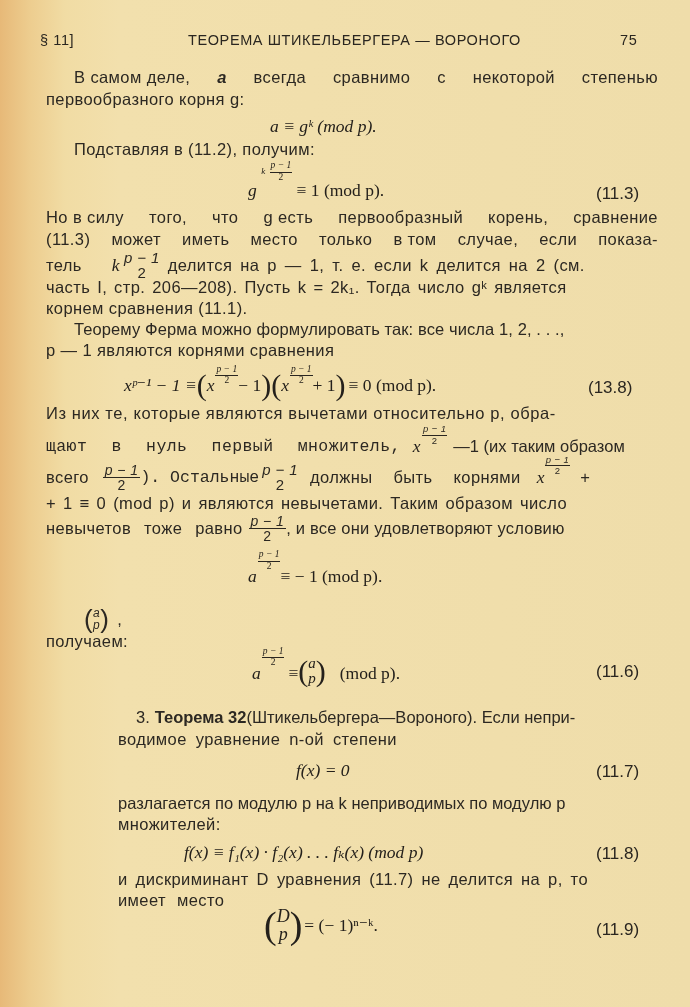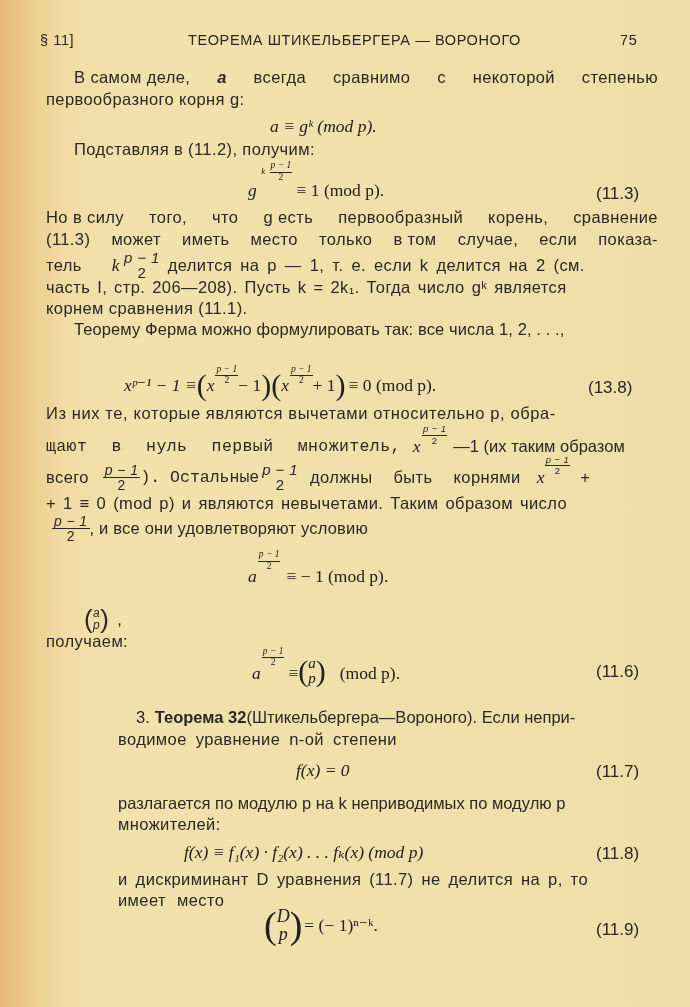--- a/index.html
+++ b/index.html
@@ -86,20 +86,21 @@
     <span class="frac" style="font-size:15px;">
       <span class="it" style="border:none;">p − 1</span>
       <span>2</span>
     </span>
     <span style="margin-left:8px; word-spacing:3px;">делится на p — 1, т. е. если k делится на 2 (см.</span>
   </div>
   <div class="abs txt" style="left:46px; top:278px; word-spacing:2px;">часть I, стр. 206—208). Пусть k = 2k₁. Тогда число gᵏ является</div>
   <div class="abs txt" style="left:46px; top:299px;">корнем сравнения (11.1).</div>
 
   <div class="abs txt" style="left:74px; top:320px; letter-spacing:0.1px;">Теорему Ферма можно формулировать так: все числа 1, 2, . . .,</div>
+  <div class="abs txt" style="left:46px; top:341px;">p — 1 являются корнями сравнения</div>
 
   <div class="abs math" style="left:124px; top:370px; display:flex; align-items:center;">
     <span class="it">xᵖ⁻¹ − 1 ≡</span>
     <span class="paren">(</span>
     <span class="it">x</span>
     <span class="frac small" style="position:relative; top:-10px; margin-left:1px;">
       <span class="num it">p − 1</span>
       <span>2</span>
     </span>
     <span>− 1</span>
@@ -140,34 +141,35 @@
     <span style="margin-left:12px; word-spacing:16px;">должны быть корнями</span>
     <span class="it math" style="margin-left:16px;">x</span>
     <span class="frac small" style="position:relative; top:-12px;">
       <span class="num it">p − 1</span>
       <span>2</span>
     </span>
     <span style="margin-left:10px;">+</span>
   </div>
   <div class="abs txt" style="left:46px; top:494px; word-spacing:2px;">+ 1 ≡ 0 (mod p) и являются невычетами. Таким образом число</div>
   <div class="abs txt" style="left:46px; top:514px; width:612px; display:flex; align-items:center;">
+    <span style="word-spacing:8px;">невычетов тоже равно</span>
     <span class="frac" style="margin-left:6px; font-size:14px;">
       <span class="num it">p − 1</span>
       <span>2</span>
     </span>
     <span style="letter-spacing:0.2px;">, и все они удовлетворяют условию</span>
   </div>
 
   <div class="abs math" style="left:248px; top:556px; display:flex; align-items:center;">
     <span class="it" style="position:relative; top:10px;">a</span>
     <span class="frac small" style="position:relative; top:-6px; margin-left:1px;">
       <span class="num it">p − 1</span>
       <span>2</span>
     </span>
-    <span style="position:relative; top:10px; margin-left:6px;">≡ − 1 (mod p).</span>
+    <span style="position:relative; top:10px; ">≡ − 1 (mod p).</span>
   </div>
 
   <div class="abs txt" style="left:74px; top:606px; width:584px; display:flex; align-items:center;">
     <span class="paren" style="font-size:26px; margin-left:10px;">(</span>
     <span class="frac" style="font-size:12px;">
       <span class="it">a</span>
       <span class="it">p</span>
     </span>
     <span class="paren" style="font-size:26px;">)</span>
     <span style="margin-left:8px;">,</span>

